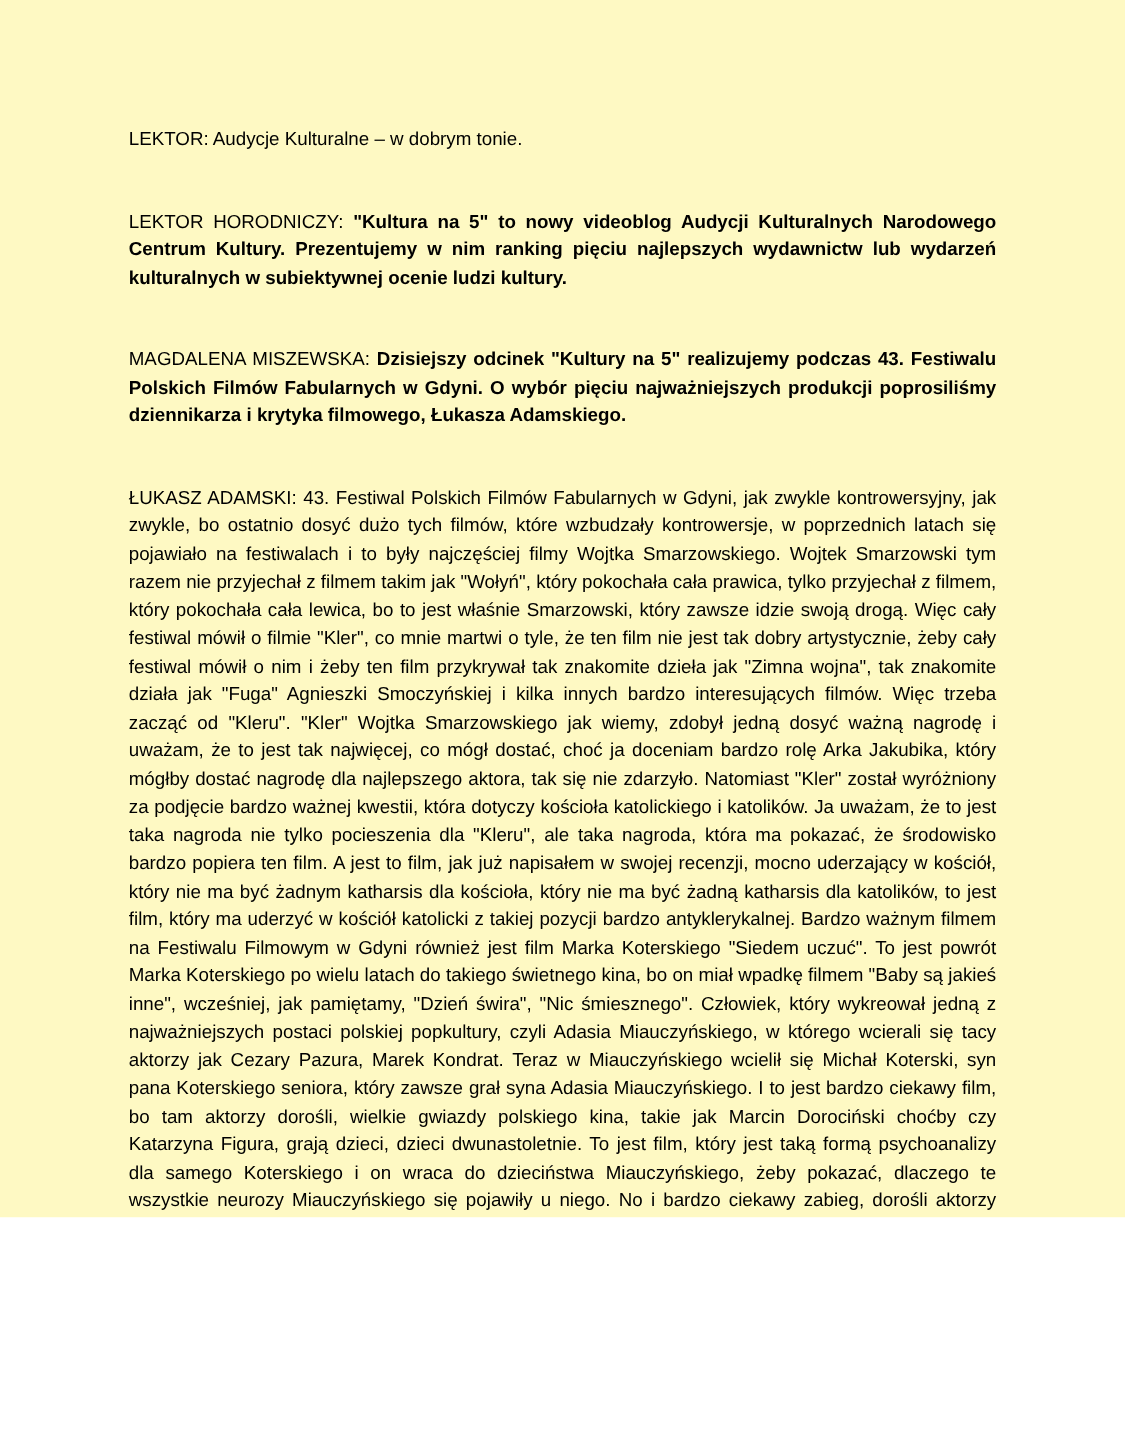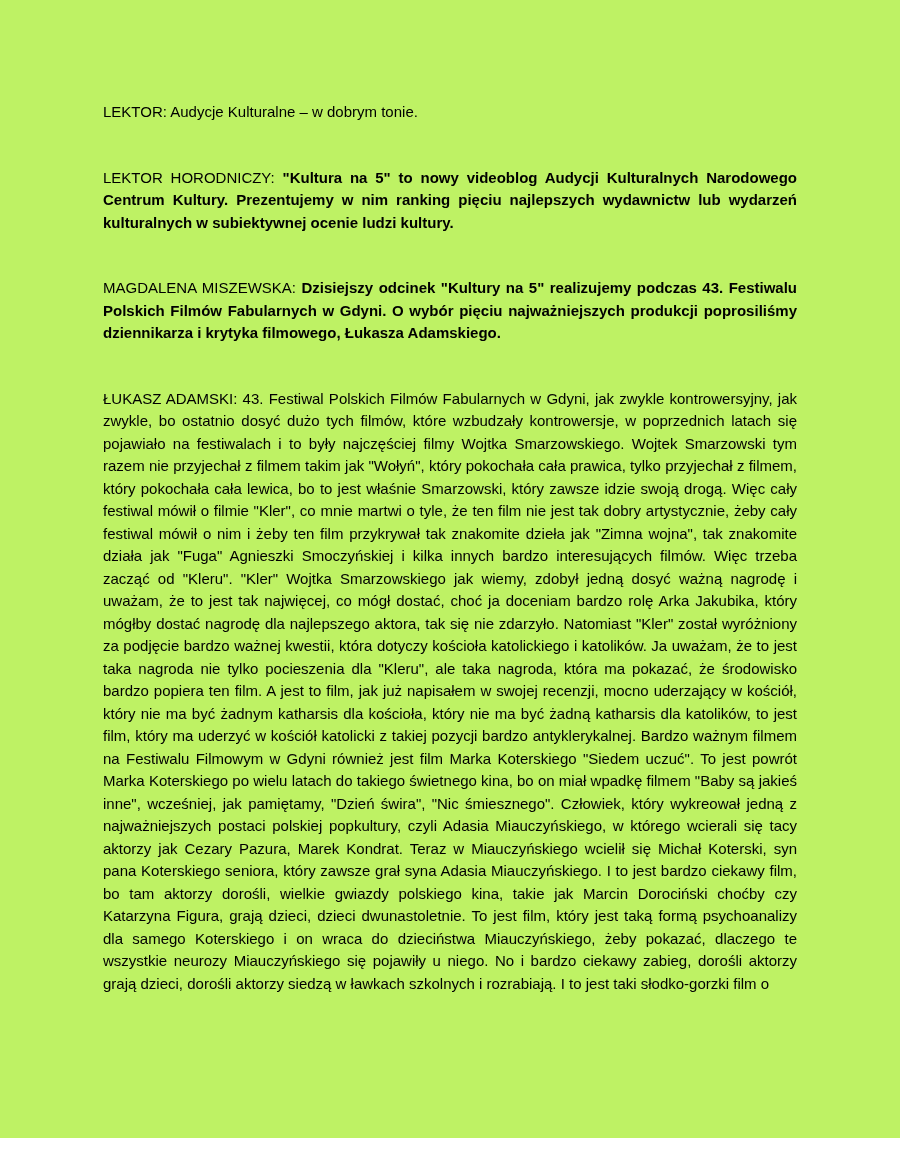--- a/index.html
+++ b/index.html
@@ -3,22 +3,22 @@
 <meta charset="utf-8">
 <style>
   html, body {
     margin: 0;
     padding: 0;
     background: #ffffff;
   }
   .page {
     position: relative;
     width: 900px;
-    height: 1138px;
-    background: #bef264;
+    height: 974px;
+    background: #fef9c3;
     box-sizing: border-box;
     padding: 101px 103px 0 103px;
     overflow: hidden;
   }
   .para {
     margin: 0 0 43px 0;
     font-family: "Liberation Sans", "DejaVu Sans", sans-serif;
     font-size: 15px;
     line-height: 22.5px;
     color: #000000;

